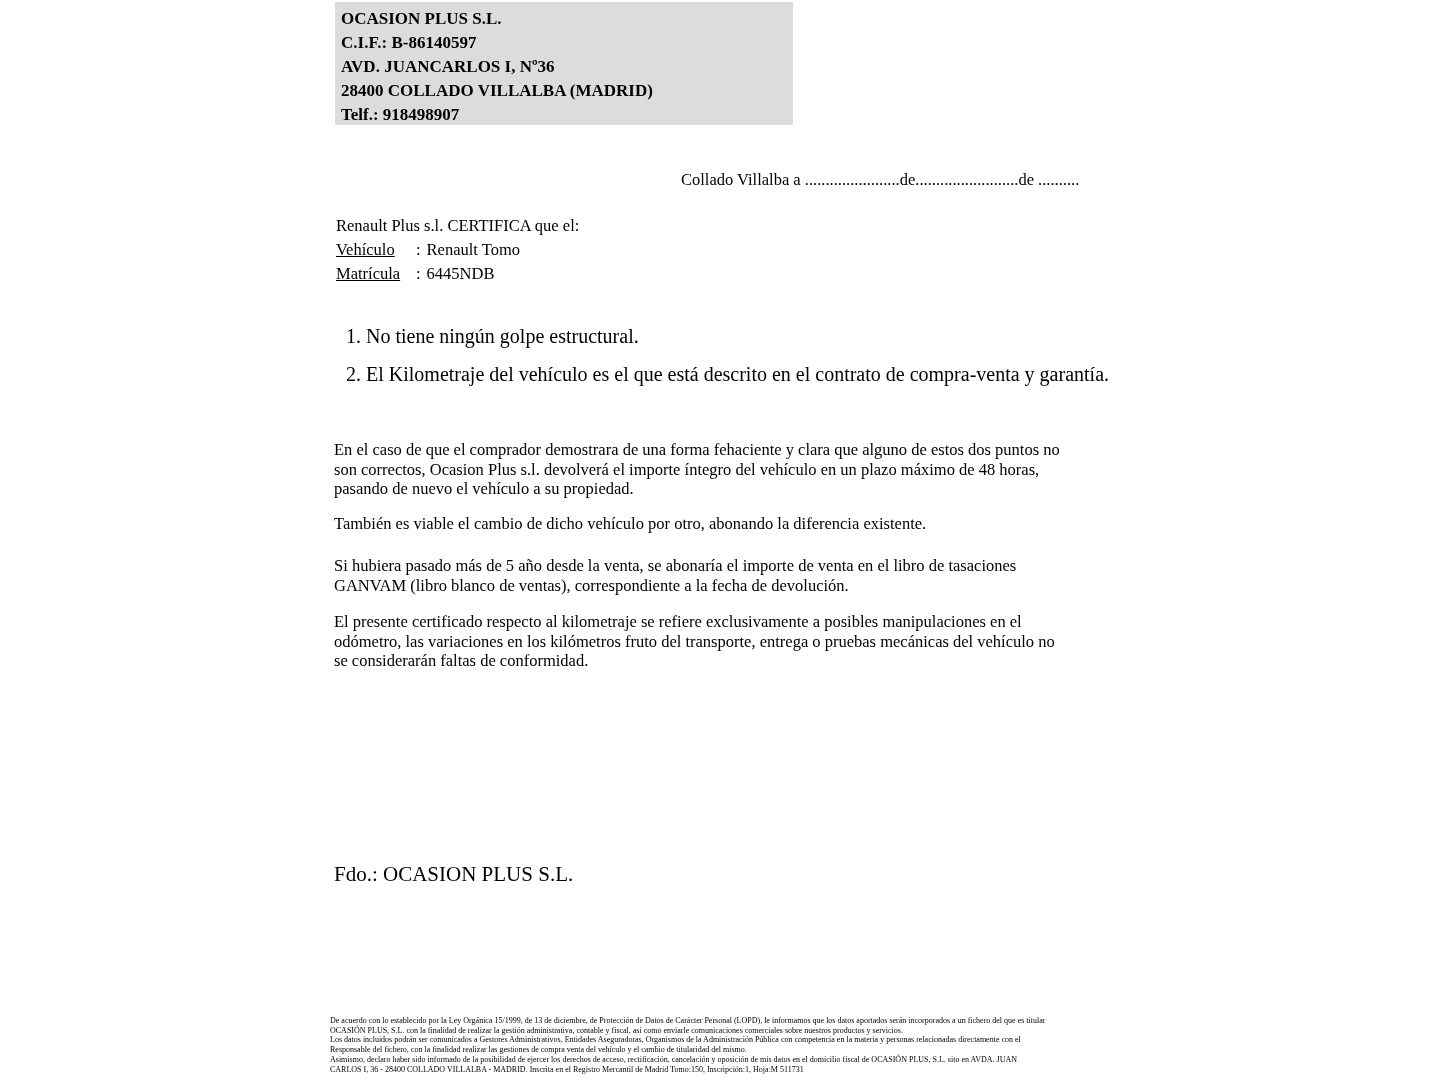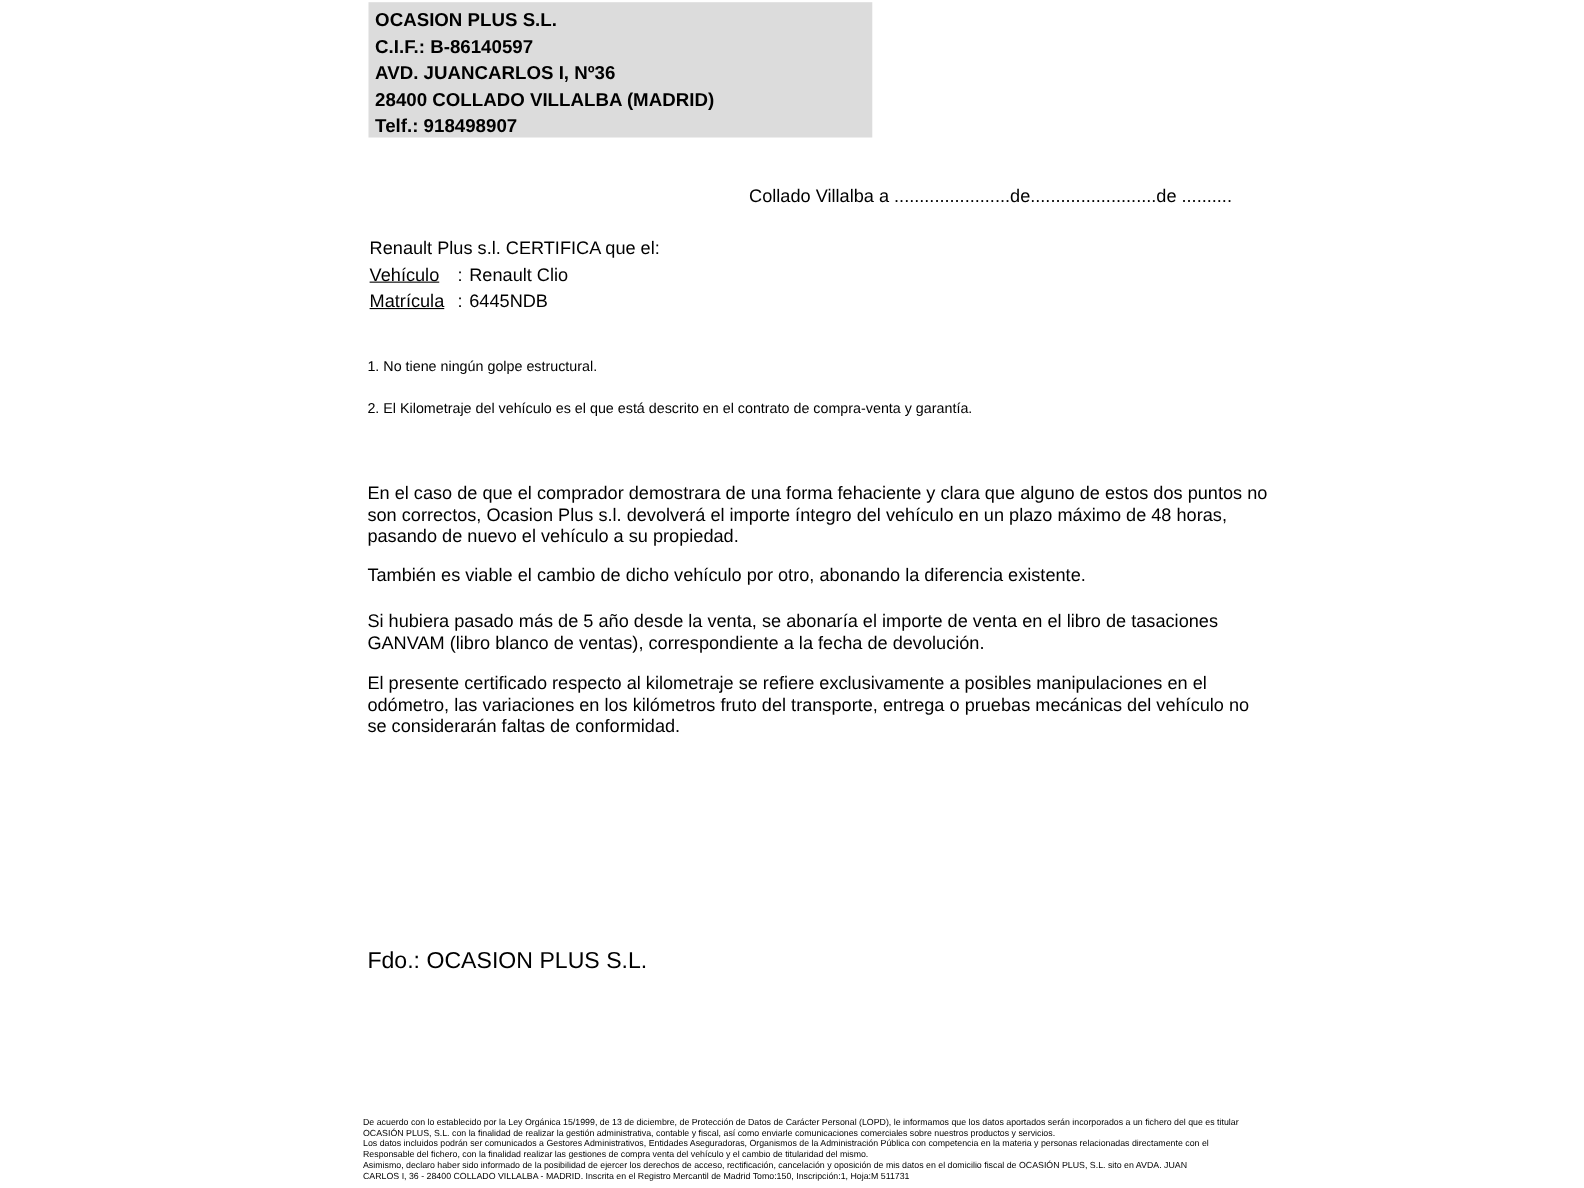--- a/index.html
+++ b/index.html
@@ -2,21 +2,21 @@
 <html><head>
 <meta charset="utf-8">
 <style>
   html, body { margin: 0; padding: 0; background: #ffffff; }
   .page {
     position: relative;
     width: 1440px;
     height: 1080px;
     background: #ffffff;
     color: #000000;
-    font-family: Liberation Sans, sans-serif;
+    font-family: Liberation Serif, serif;
     overflow: hidden;
   }
   .header-box {
     position: absolute;
     left: 335px;
     top: 2px;
     width: 458px;
     height: 123px;
     background: #dcdcdc;
     box-sizing: border-box;
@@ -40,22 +40,22 @@
     font-size: 16.5px;
     line-height: 24px;
   }
   .cert-intro { white-space: nowrap; }
   .field { white-space: nowrap; }
   .field-label { display: inline-block; width: 80px; }
   .underlined { text-decoration: underline; }
   .field-sep { margin-right: 6px; }
   .point {
     position: absolute;
-    left: 334px;
-    font-size: 13px;
+    left: 346px;
+    font-size: 20px;
     white-space: nowrap;
   }
   .point-1 { top: 325px; }
   .point-2 { top: 363px; }
   .para {
     position: absolute;
     left: 334px;
     width: 860px;
     font-size: 16.5px;
     line-height: 19.7px;
@@ -92,21 +92,21 @@
 C.I.F.: B-86140597
 AVD. JUANCARLOS I, Nº36
 28400 COLLADO VILLALBA (MADRID)
 Telf.: 918498907</div>
 
   <div class="date-line">Collado Villalba a .......................de.........................de ..........</div>
 
   <div class="cert-block">
     <div class="cert-intro">Renault Plus s.l. CERTIFICA que el:</div>
     <div class="field">
-      <span class="field-label"><span class="underlined">Vehículo</span></span><span class="field-sep">:</span><span>Renault Clio</span>
+      <span class="field-label"><span class="underlined">Vehículo</span></span><span class="field-sep">:</span><span>Renault Tomo</span>
     </div>
     <div class="field">
       <span class="field-label"><span class="underlined">Matrícula</span></span><span class="field-sep">:</span><span>6445NDB</span>
     </div>
   </div>
 
   <div class="point point-1">1. No tiene ningún golpe estructural.</div>
 
   <div class="point point-2">2. El Kilometraje del vehículo es el que está descrito en el contrato de compra-venta y garantía.</div>
 

